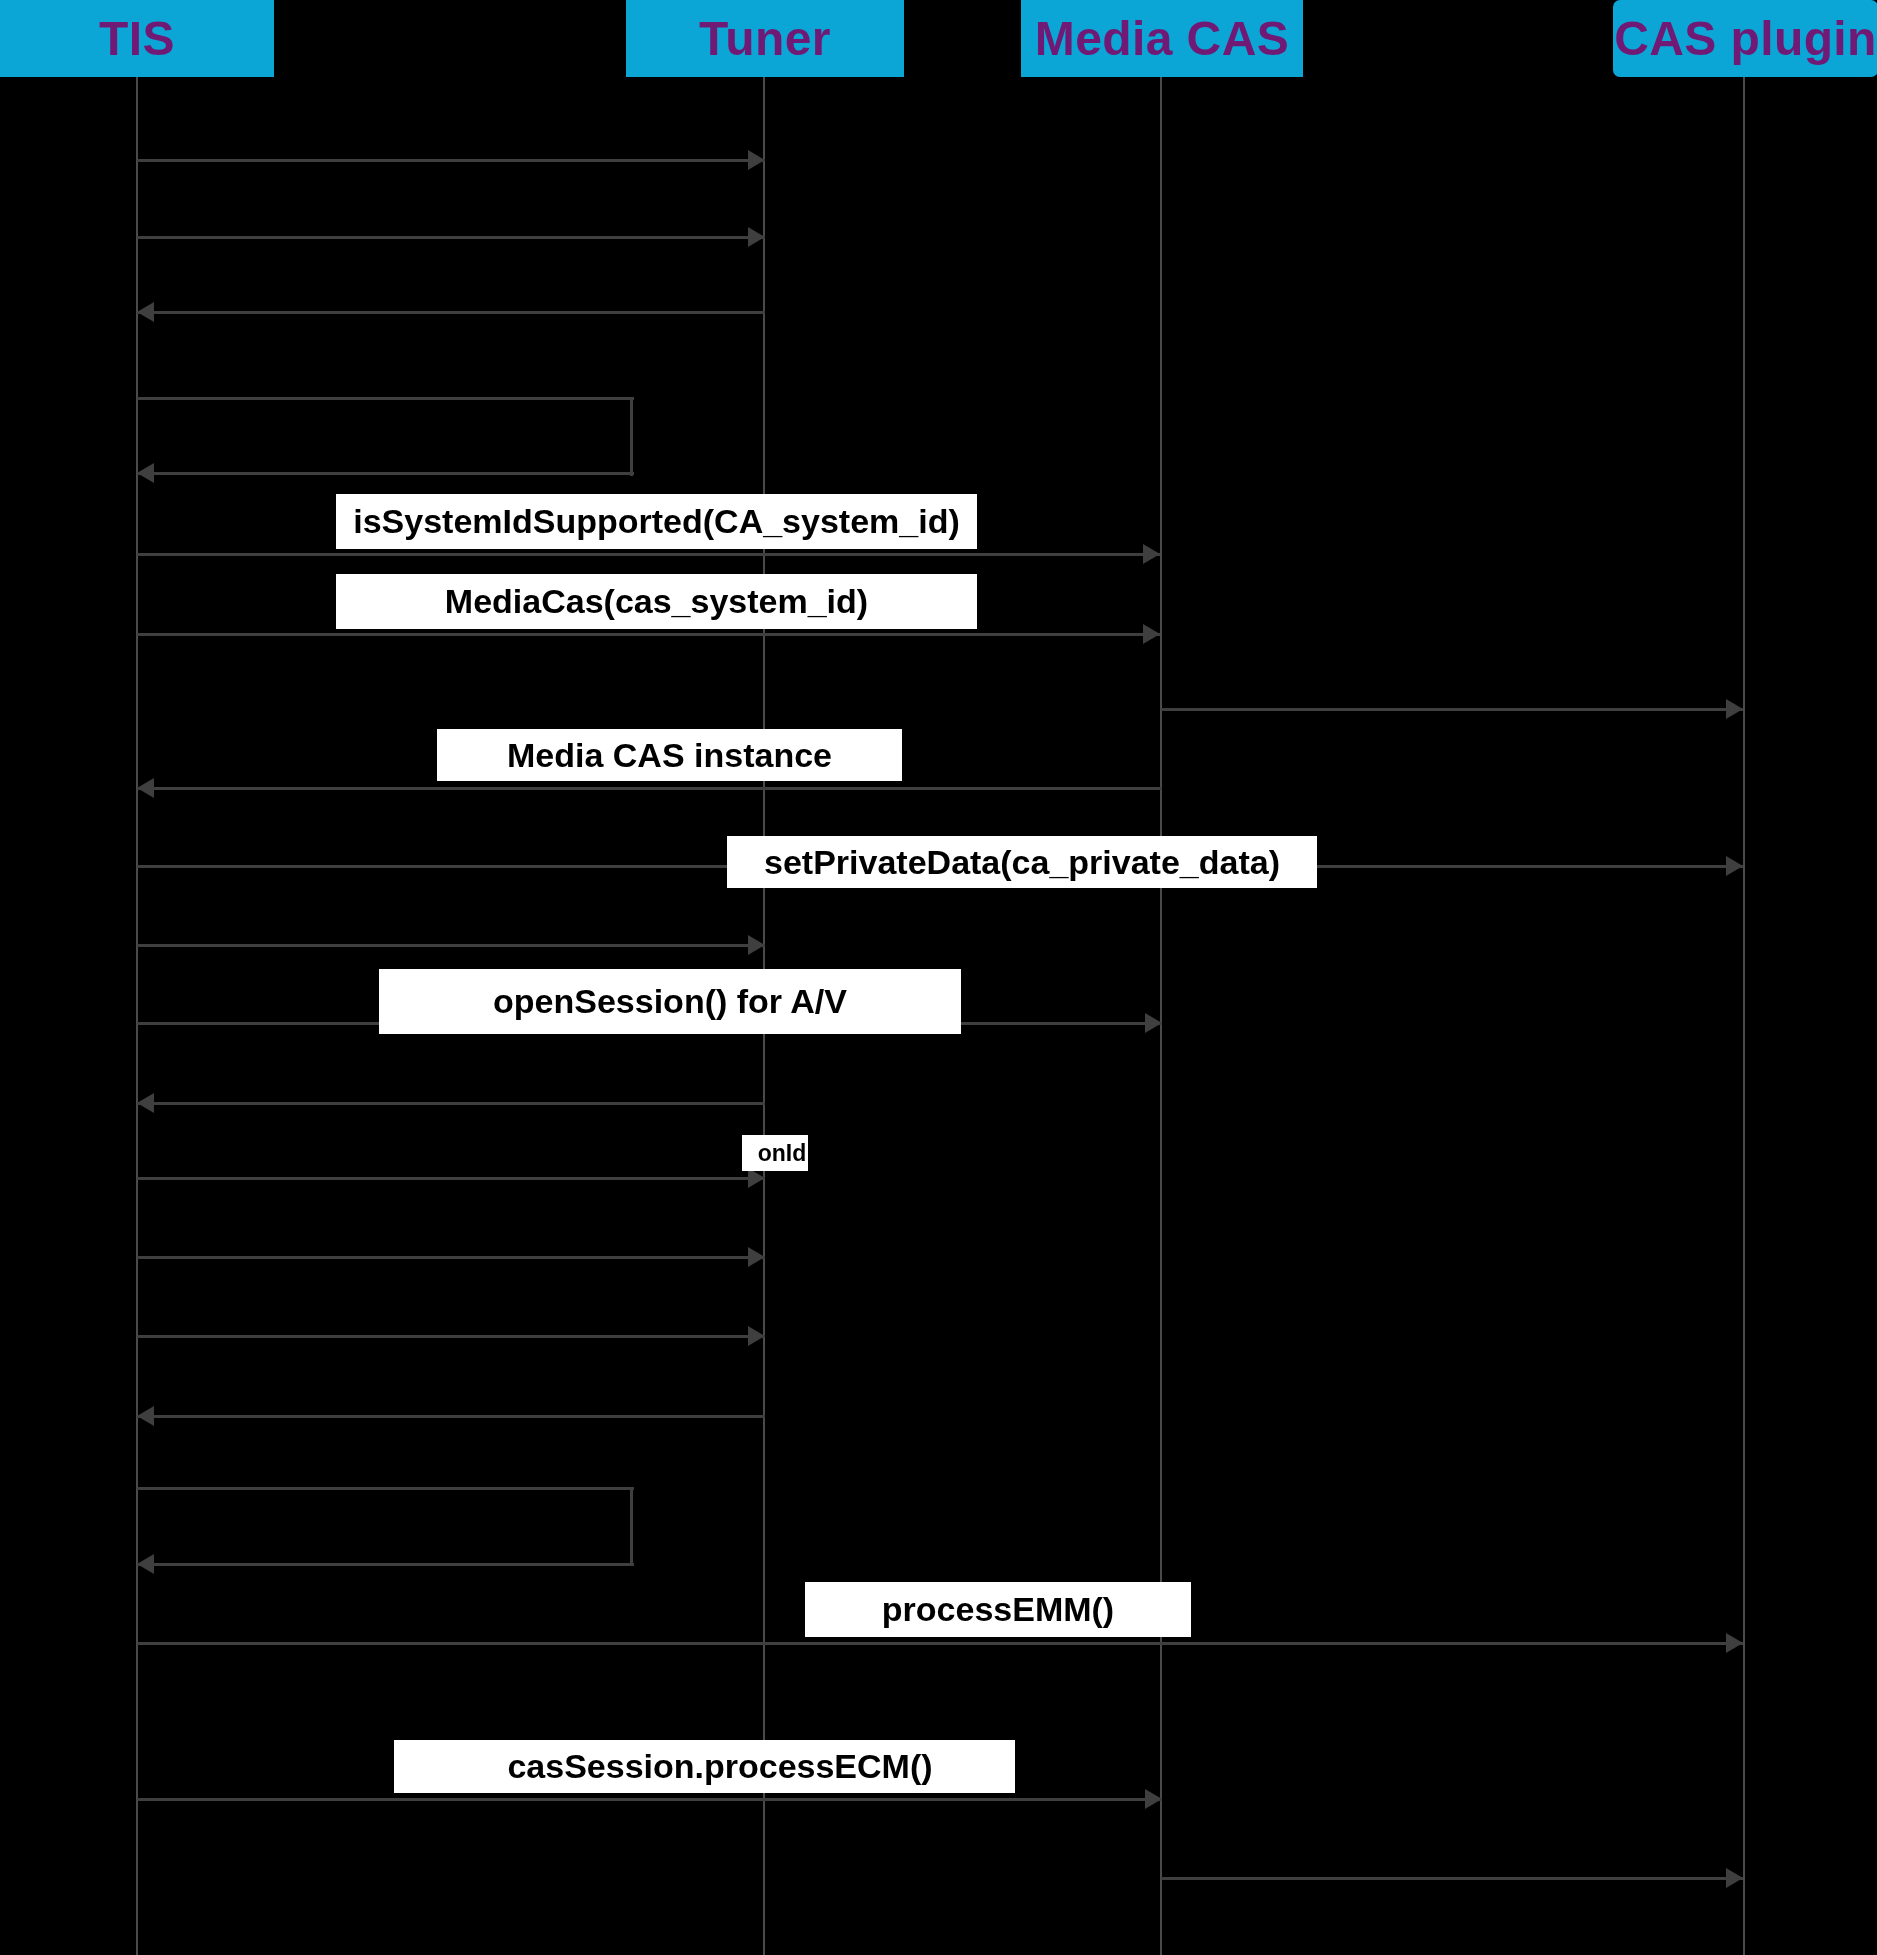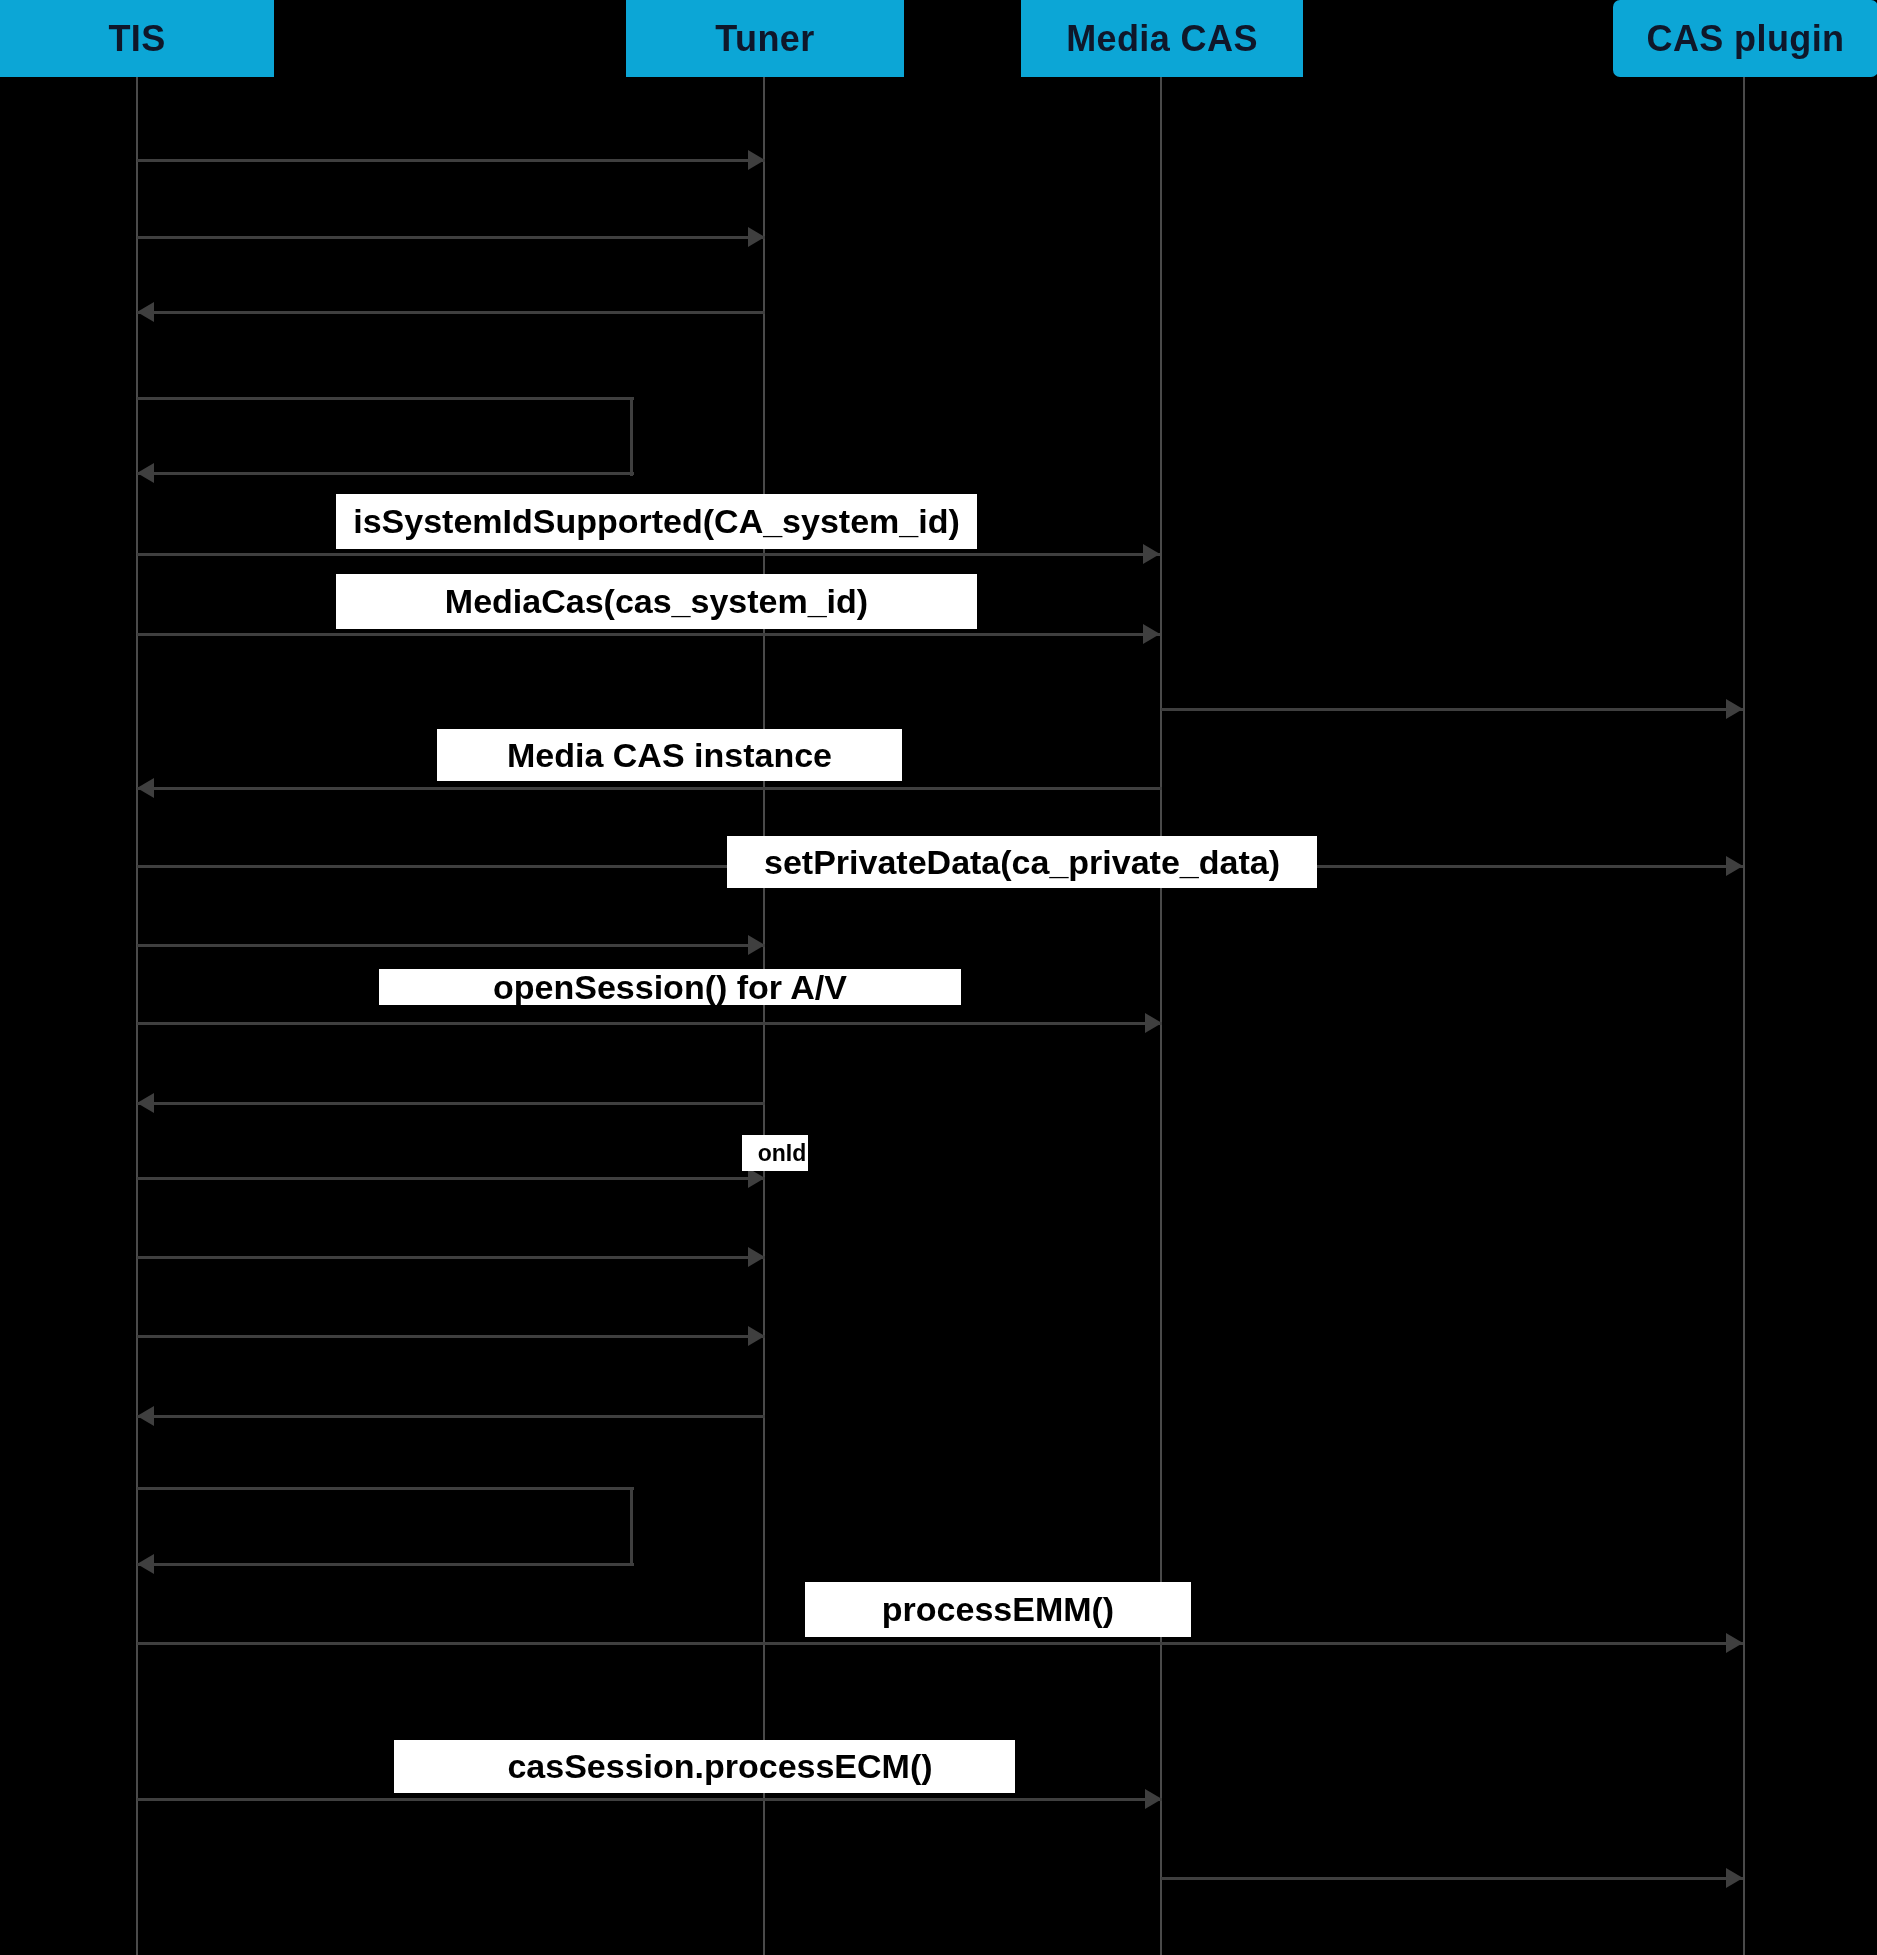--- a/index.html
+++ b/index.html
@@ -1,20 +1,20 @@
 <!DOCTYPE html>
 <html style="font-size:6.3px"><head>
 <meta charset="utf-8">
 <style>
   html,body{margin:0;padding:0;background:#000;}
   #stage{position:relative;width:1878px;height:2035px;background:#000;overflow:hidden;
          font-family:"Liberation Sans", sans-serif;}
-  .hdr{position:absolute;height:77px;background:#0ca6d6;color:#0f172a;
+  .hdr{position:absolute;height:77px;background:#0ca6d6;color:#701a75;
        display:flex;align-items:center;justify-content:center;
-       font-size:36px;font-weight:bold;z-index:4;letter-spacing:0.4px;}
+       font-size:48px;font-weight:bold;z-index:4;letter-spacing:0.4px;}
   .lifeline{position:absolute;width:2.3px;background:#4a4a4a;top:77px;height:1879px;z-index:1;}
   .msg{position:absolute;height:3.1px;background:#3f3f3f;z-index:2;}
   .msg.r::after{content:"";position:absolute;right:0;top:-8.6px;width:0;height:0;
        border-top:10.2px solid transparent;border-bottom:10.2px solid transparent;
        border-left:17px solid #3f3f3f;}
   .msg.l::after{content:"";position:absolute;left:0;top:-8.6px;width:0;height:0;
        border-top:10.2px solid transparent;border-bottom:10.2px solid transparent;
        border-right:17px solid #3f3f3f;}
   .loopline{position:absolute;background:#3f3f3f;z-index:2;}
   .lbl{position:absolute;background:#fff;color:#000;display:flex;align-items:center;
@@ -54,21 +54,21 @@
   <div class="msg r" style="left:1161px;top:708px;width:582px;"></div>
 
   <div class="lbl" style="left:437px;top:729px;width:465px;height:52px;">Media CAS instance</div>
   <div class="msg l" style="left:137px;top:787px;width:1025px;"></div>
 
   <div class="lbl" style="left:727px;top:836px;width:590px;height:52px;">setPrivateData(ca_private_data)</div>
   <div class="msg r" style="left:137px;top:865px;width:1606px;"></div>
 
   <div class="msg r" style="left:137px;top:944px;width:628px;"></div>
 
-  <div class="lbl" style="left:379px;top:969px;width:582px;height:36px;">openSession() for A/V</div>
+  <div class="lbl" style="left:379px;top:969px;width:582px;height:65px;">openSession() for A/V</div>
   <div class="msg r" style="left:137px;top:1022px;width:1025px;"></div>
 
   <div class="msg l" style="left:137px;top:1102px;width:628px;"></div>
 
   <div class="lbl small" style="left:742px;top:1135px;width:52px;height:36px;">onId</div>
 
   <div class="msg r" style="left:137px;top:1177px;width:628px;"></div>
   <div class="msg r" style="left:137px;top:1256px;width:628px;"></div>
   <div class="msg r" style="left:137px;top:1335px;width:628px;"></div>
   <div class="msg l" style="left:137px;top:1415px;width:628px;"></div>

